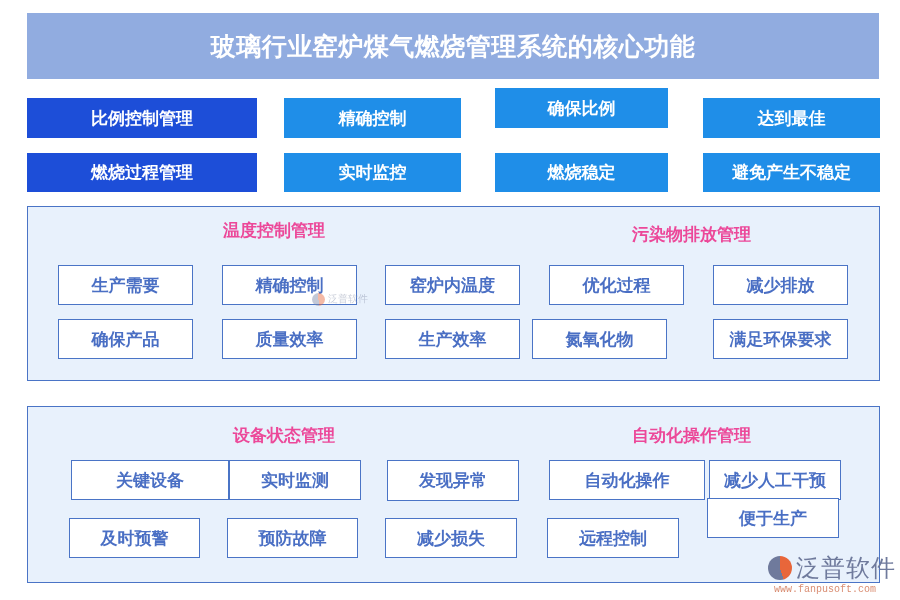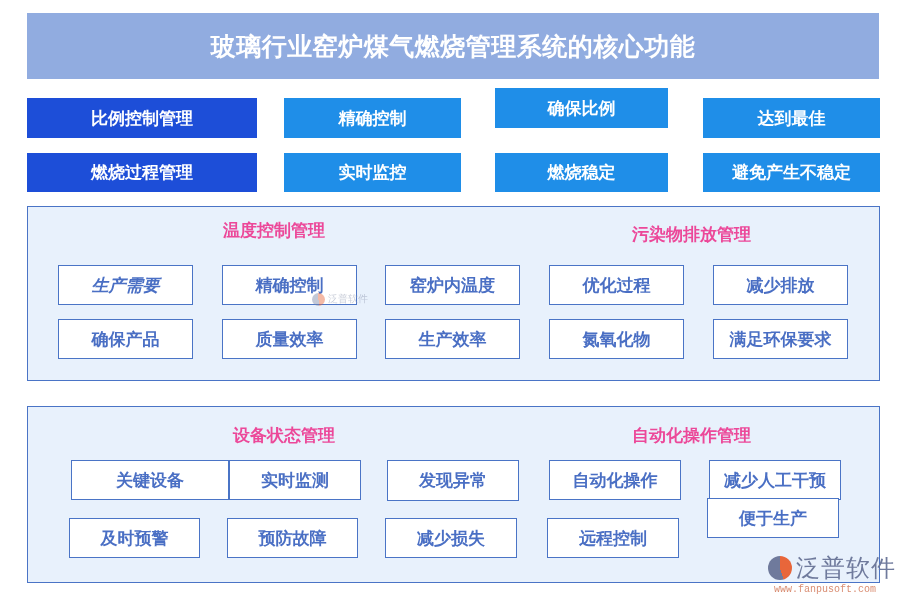--- a/index.html
+++ b/index.html
@@ -40,45 +40,45 @@
 
 <div class="tag dark" style="left:27px;top:153px;width:230px;height:39px;">燃烧过程管理</div>
 <div class="tag light" style="left:284px;top:153px;width:177px;height:39px;">实时监控</div>
 <div class="tag light" style="left:495px;top:153px;width:173px;height:39px;">燃烧稳定</div>
 <div class="tag light" style="left:703px;top:153px;width:177px;height:39px;">避免产生不稳定</div>
 
 <div class="panel" style="top:206px;height:175px;"></div>
 <div class="sec-title" style="left:223px;top:219px;">温度控制管理</div>
 <div class="sec-title" style="left:632px;top:223px;">污染物排放管理</div>
 
-<div class="item" style="left:58px;top:265px;font-style:italic;">生产需要</div>
+<div class="item" style="left:58px;top:265px;">生产需要</div>
 <div class="item" style="left:222px;top:265px;">精确控制</div>
 <div class="item" style="left:385px;top:265px;">窑炉内温度</div>
 <div class="item" style="left:549px;top:265px;">优化过程</div>
 <div class="item" style="left:713px;top:265px;">减少排放</div>
 
 <div class="item" style="left:58px;top:319px;">确保产品</div>
 <div class="item" style="left:222px;top:319px;">质量效率</div>
 <div class="item" style="left:385px;top:319px;">生产效率</div>
-<div class="item" style="left:549px;top:319px;">氮氧化物</div>
+<div class="item" style="left:532px;top:319px;">氮氧化物</div>
 <div class="item" style="left:713px;top:319px;">满足环保要求</div>
 
 <div class="wm-small">
   <span class="logo"></span>
   <span class="txt">泛普软件</span>
 </div>
 
 <div class="panel" style="top:406px;height:177px;"></div>
 <div class="sec-title" style="left:233px;top:424px;">设备状态管理</div>
 <div class="sec-title" style="left:632px;top:424px;">自动化操作管理</div>
 
 <div class="item" style="left:71px;top:460px;width:158px;">关键设备</div>
 <div class="item" style="left:229px;top:460px;width:132px;">实时监测</div>
 <div class="item" style="left:387px;top:460px;width:132px;height:41px;">发现异常</div>
-<div class="item" style="left:549px;top:460px;width:132px;">自动化操作</div>
+<div class="item" style="left:549px;top:460px;width:156px;">自动化操作</div>
 <div class="item" style="left:709px;top:460px;width:132px;">减少人工干预</div>
 
 <div class="item" style="left:69px;top:518px;width:131px;">及时预警</div>
 <div class="item" style="left:227px;top:518px;width:131px;">预防故障</div>
 <div class="item" style="left:385px;top:518px;width:132px;">减少损失</div>
 <div class="item" style="left:547px;top:518px;width:132px;">远程控制</div>
 <div class="item" style="left:707px;top:498px;width:132px;">便于生产</div>
 
 <div class="wm-big">
   <div class="row">

